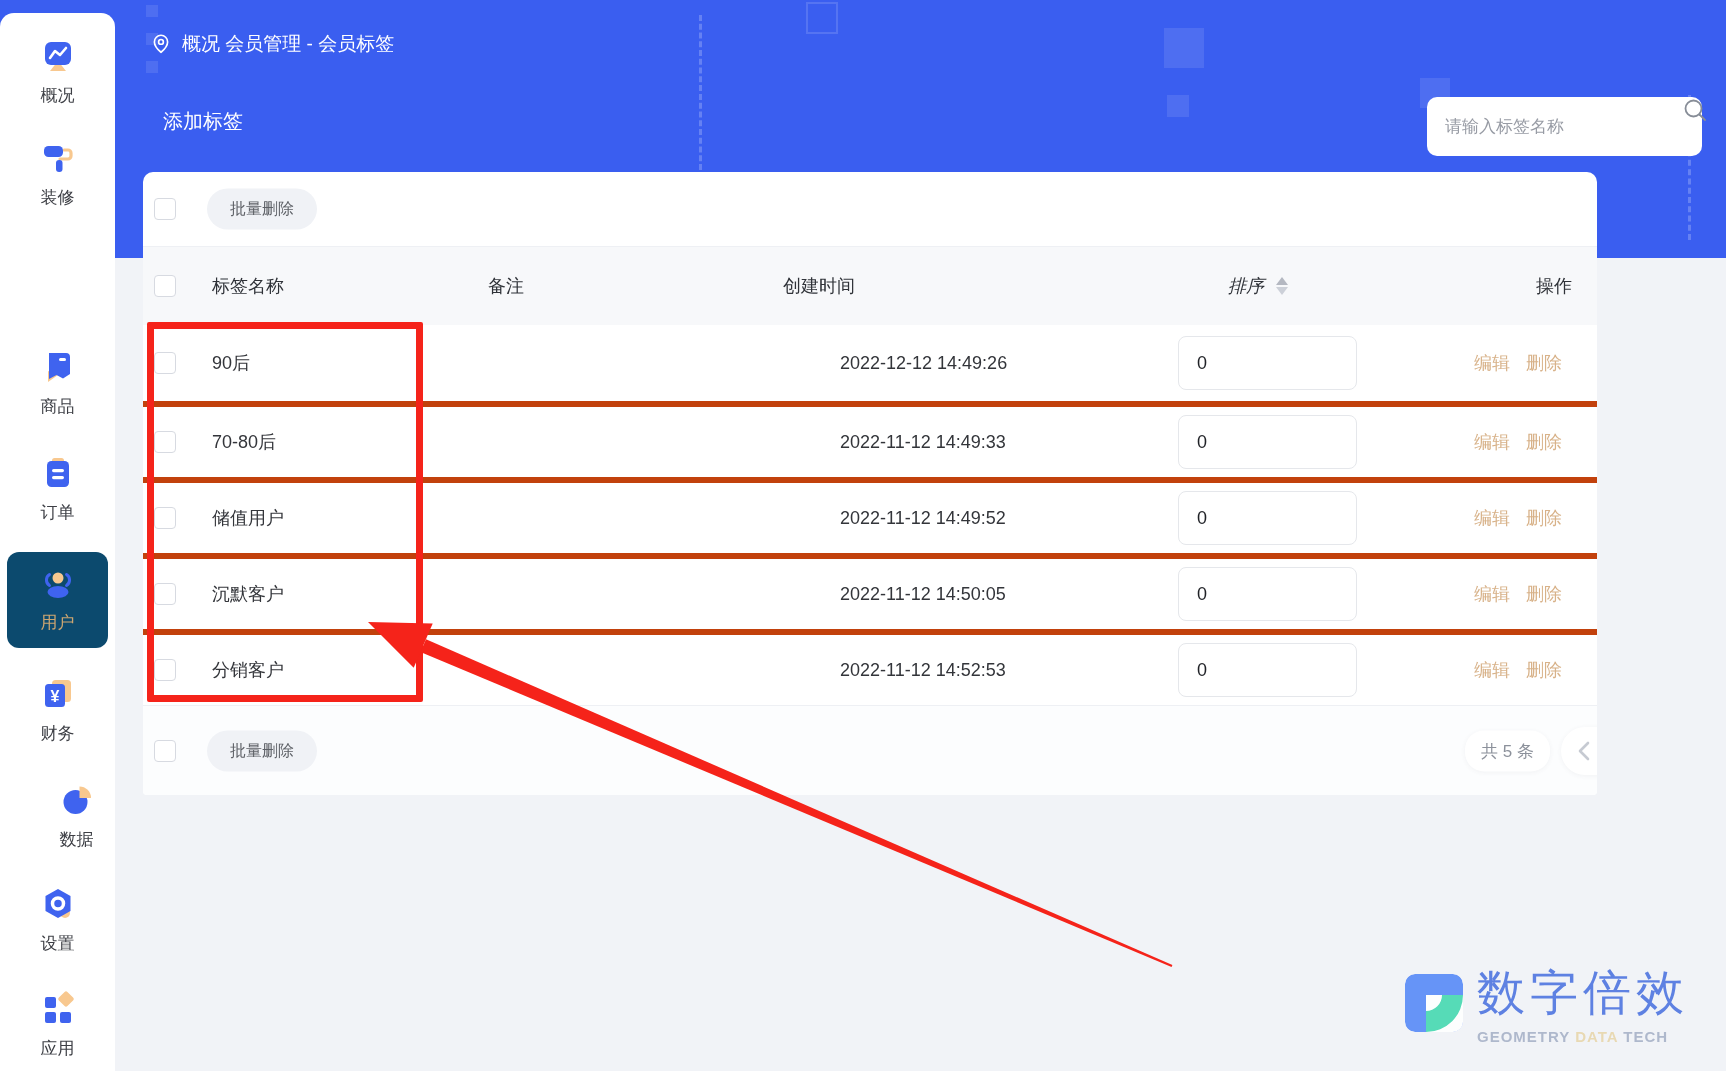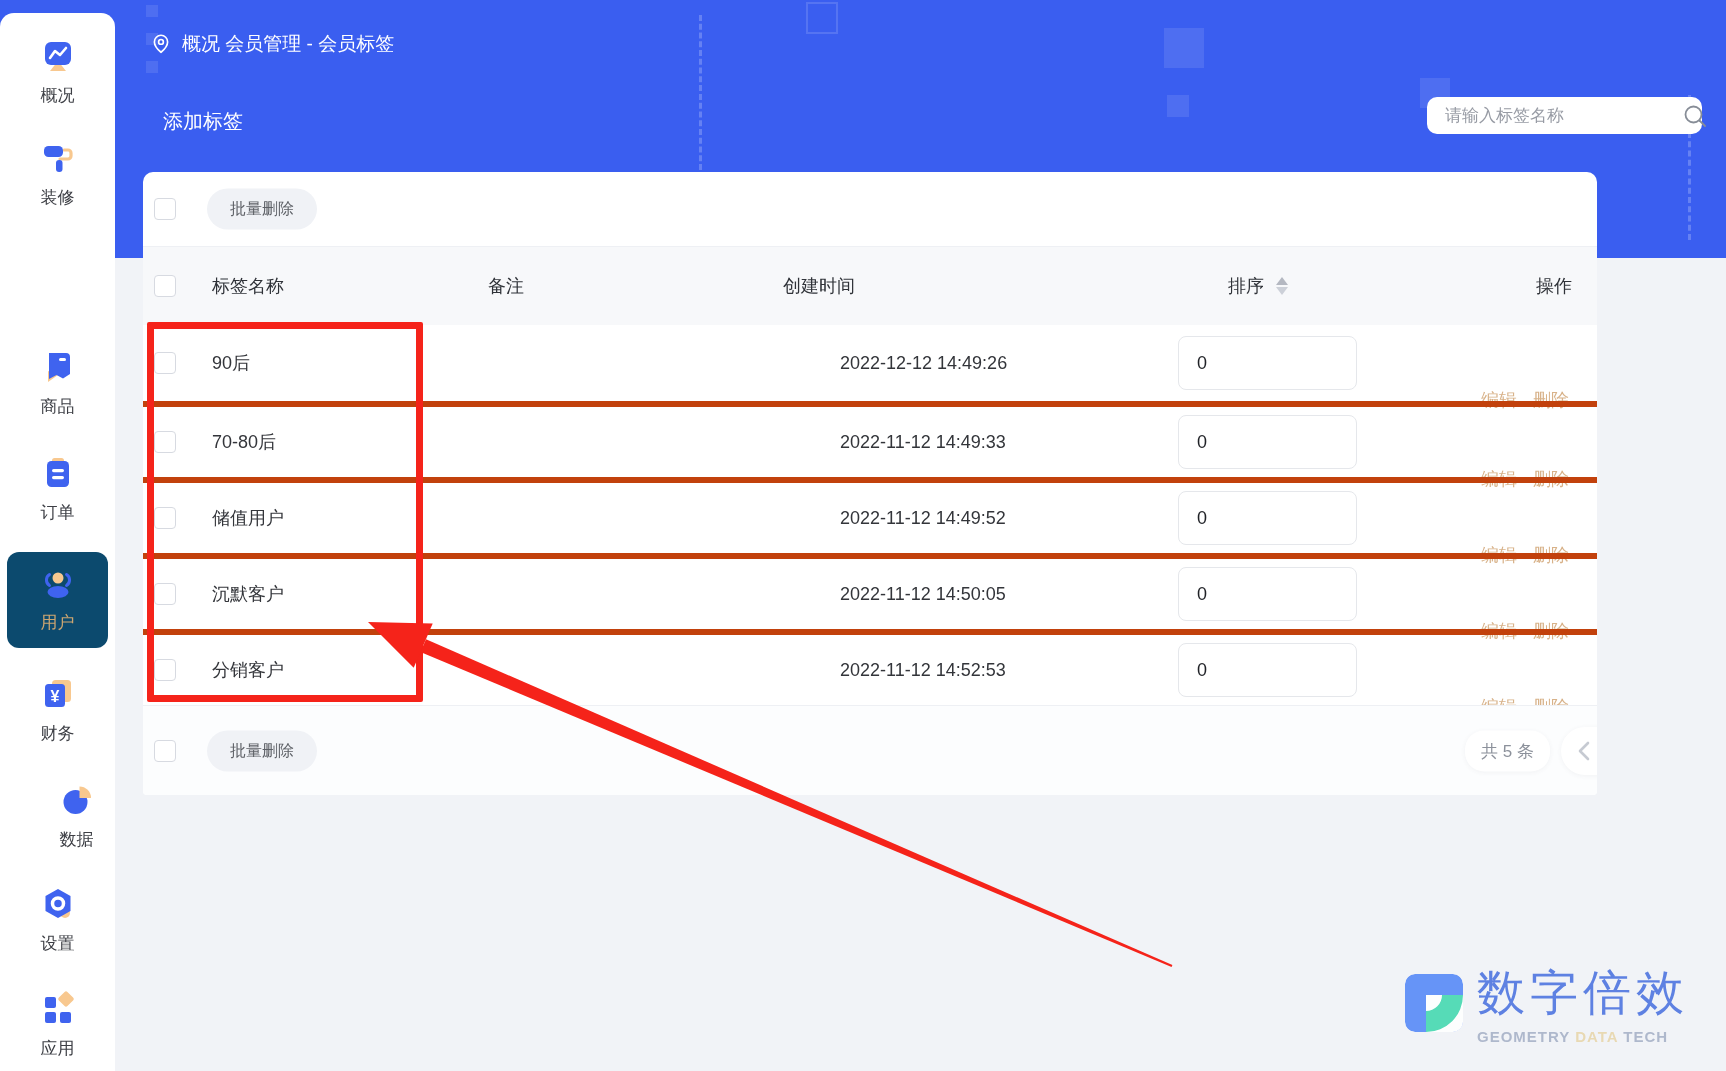--- a/index.html
+++ b/index.html
@@ -23,22 +23,22 @@
     position:absolute; left:150px; top:31px; z-index:3;
     display:flex; align-items:center; gap:10px; color:#fff; font-size:19px;
   }
   .add-tag-btn {
     position:absolute; left:163px; top:108px; z-index:3;
     color:#fff; font-size:20px; background:transparent; border:none; cursor:pointer;
     font-family:"Liberation Sans",sans-serif;
   }
   
   .search-box {
-    position:absolute; left:1427px; top:97px; width:275px; height:37px; z-index:3;
-    background:#fff; border-radius:10px; display:flex; align-items:center;gap:8px;
+    position:absolute; left:1427px; top:97px; width:275px; height:59px; z-index:3;
+    background:#fff; border-radius:10px; display:flex; gap:8px;
   }
   .search-box input {
     flex:1; border:none; outline:none; background:transparent;
     padding:0 8px 0 18px; font-size:17px; color:#444;
     font-family:"Liberation Sans",sans-serif;
   }
   .search-box input::placeholder { color:#979ba4; }
   .search-box .sicon { margin-right:14px; display:flex; }
   
   .sidebar {
@@ -67,34 +67,34 @@
     cursor:pointer;
   }
   .pill-btn {
     position:absolute; left:64px; top:50%; transform:translateY(-50%);
     background:#f0f2f6; border:none; border-radius:999px; padding:10px 23px;
     font-size:16px; color:#5d6066; cursor:pointer; font-family:"Liberation Sans",sans-serif;
   }
   .thead { position:relative; height:78px; background:#f7f8fa; }
   .th { position:absolute; top:50%; transform:translateY(-50%); font-size:18px; color:#2f3238; font-weight:500; }
   .th.name { left:69px; } .th.note { left:345px; } .th.created { left:640px; }
-  .th.sort { left:1085px; display:flex; align-items:center; gap:12px; }
+  .th.sort { left:1085px; display:flex; align-items:center; gap:12px;font-style:italic; }
   .th.actions { right:25px; }
   .sorticon { display:flex; flex-direction:column; gap:2px; cursor:pointer; }
   .row { position:relative; height:76px; }
   .row + .row { border-top:6px solid #c2410c; }
   .cell { position:absolute; top:50%; transform:translateY(-50%); font-size:18px; color:#33353a; }
   .cell.name { left:69px; } .cell.note { left:345px; color:#999; } .cell.created { left:697px; }
   .sort-input {
     position:absolute; left:1035px; top:50%; transform:translateY(-50%);
     width:179px; height:54px; border:1px solid #e5e7eb; border-radius:8px;
     padding:0 18px; font-size:18px; color:#1f2126; outline:none;
     font-family:"Liberation Sans",sans-serif; background:#fff;
   }
-  .cell.actions { right:28px; display:flex; gap:16px;margin-top:37px; }
+  .cell.actions { right:35px; display:flex; gap:16px; }
   .link { color:#d8b289; font-size:18px; text-decoration:none; cursor:pointer; }
   .tfoot { position:relative; height:90px; border-top:1px solid #eef0f4; background:#fcfdfe; }
   .total-pill {
     position:absolute; left:1322px; top:50%; transform:translateY(-50%);
     background:#fff; border-radius:19px; padding:9px 16px;
     font-size:17px; color:#8c919b; box-shadow:0 1px 5px rgba(60,70,90,0.06);
   }
   .pager {
     position:absolute; left:1418px; top:50%; transform:translateY(-50%);
     background:#fff; border-radius:24px; height:48px; width:170px;

